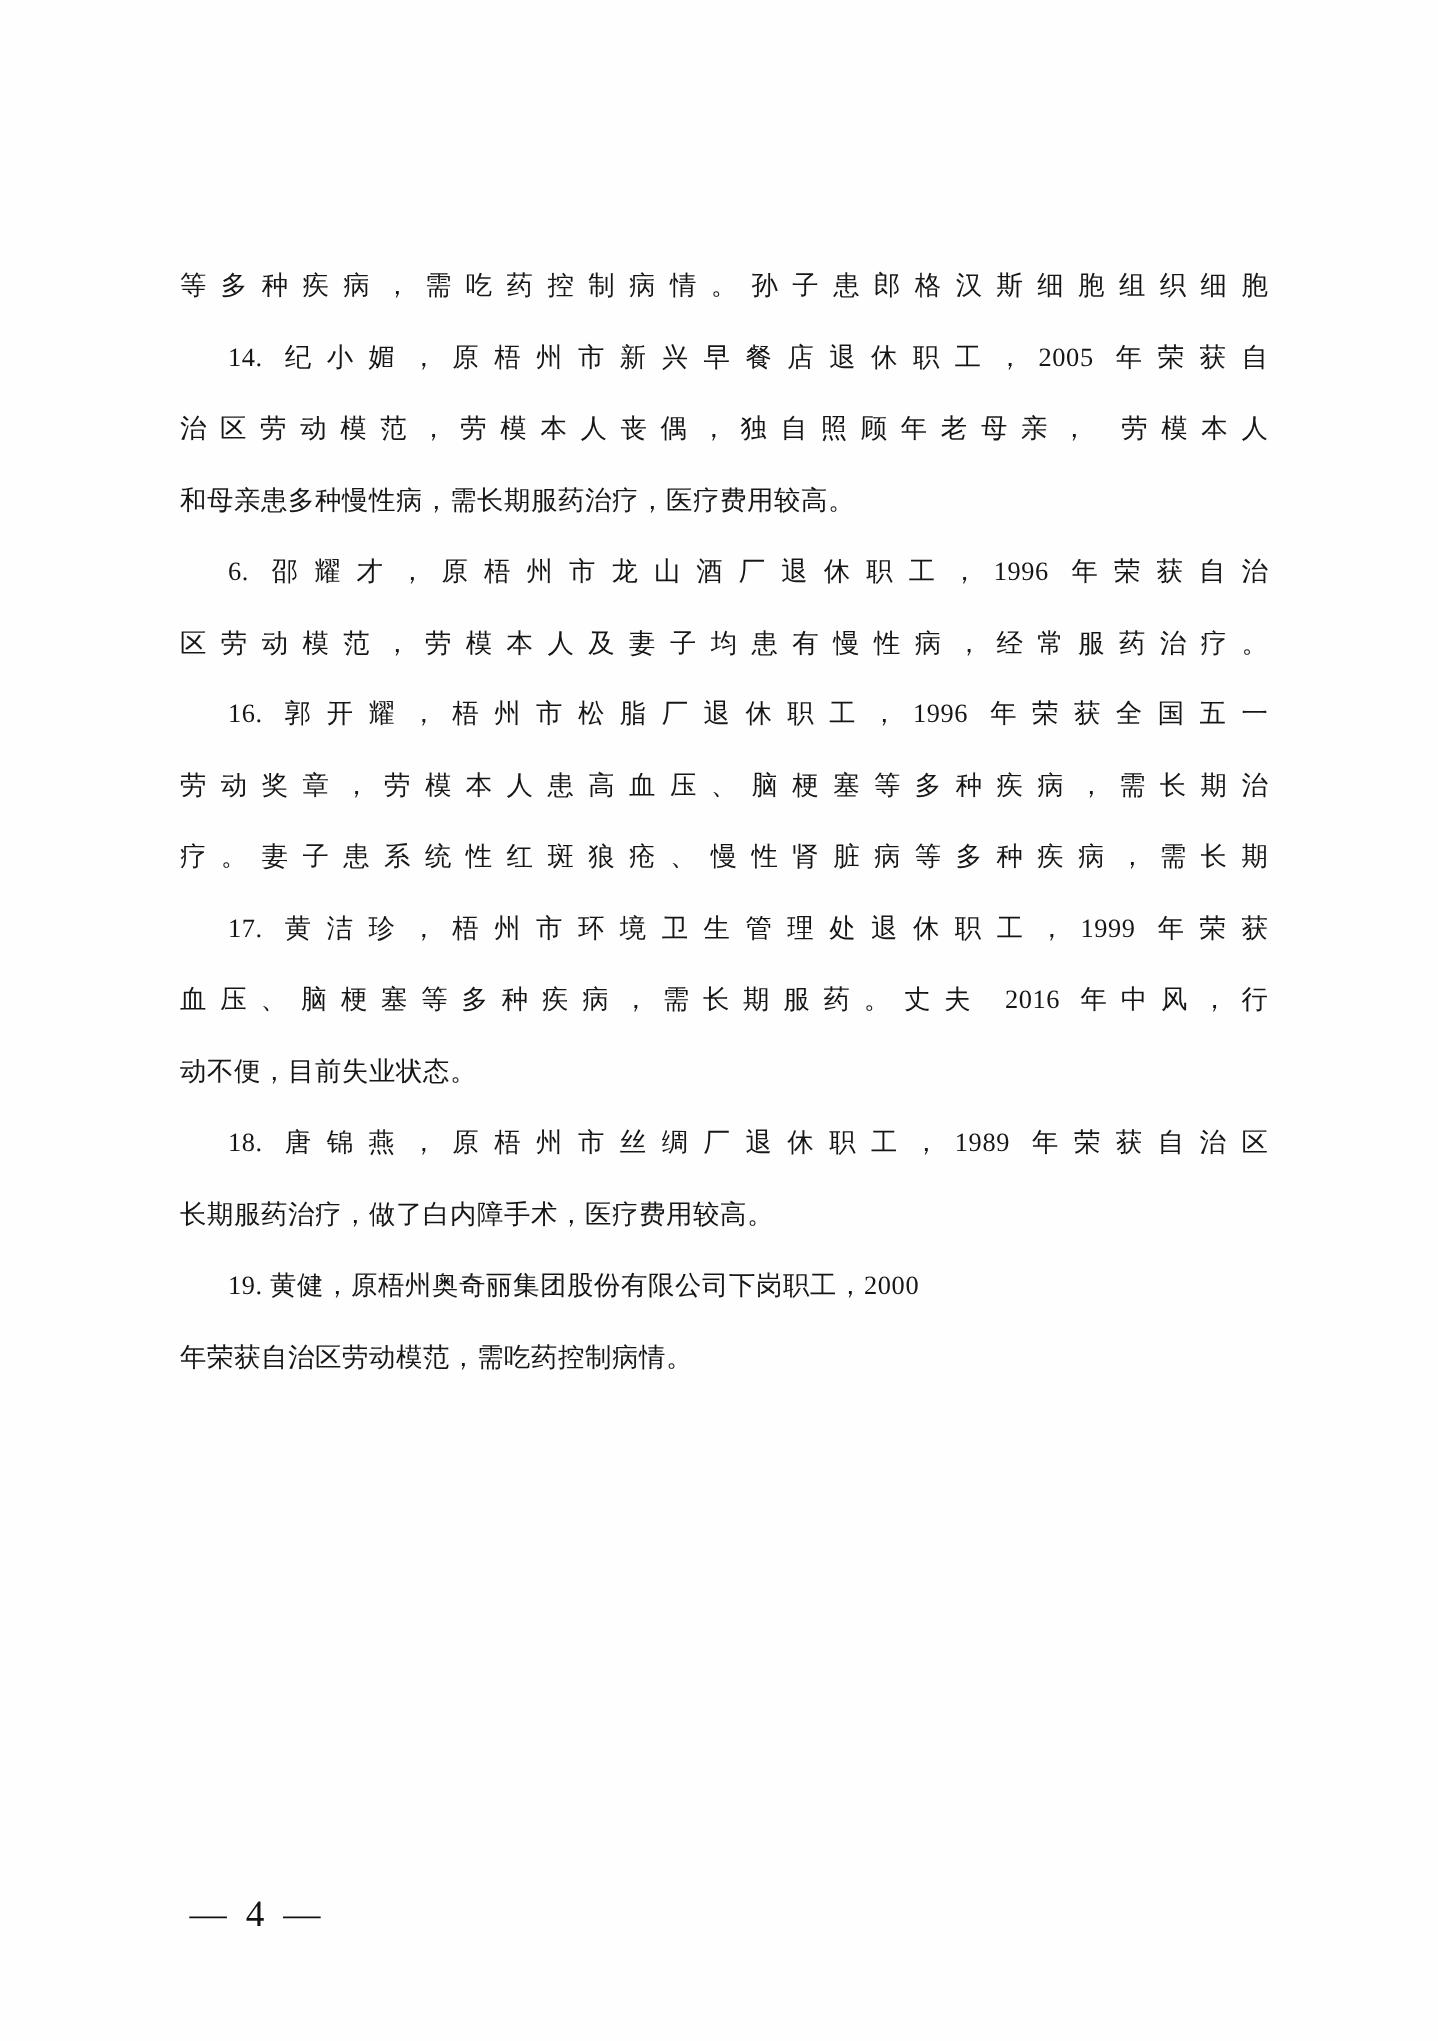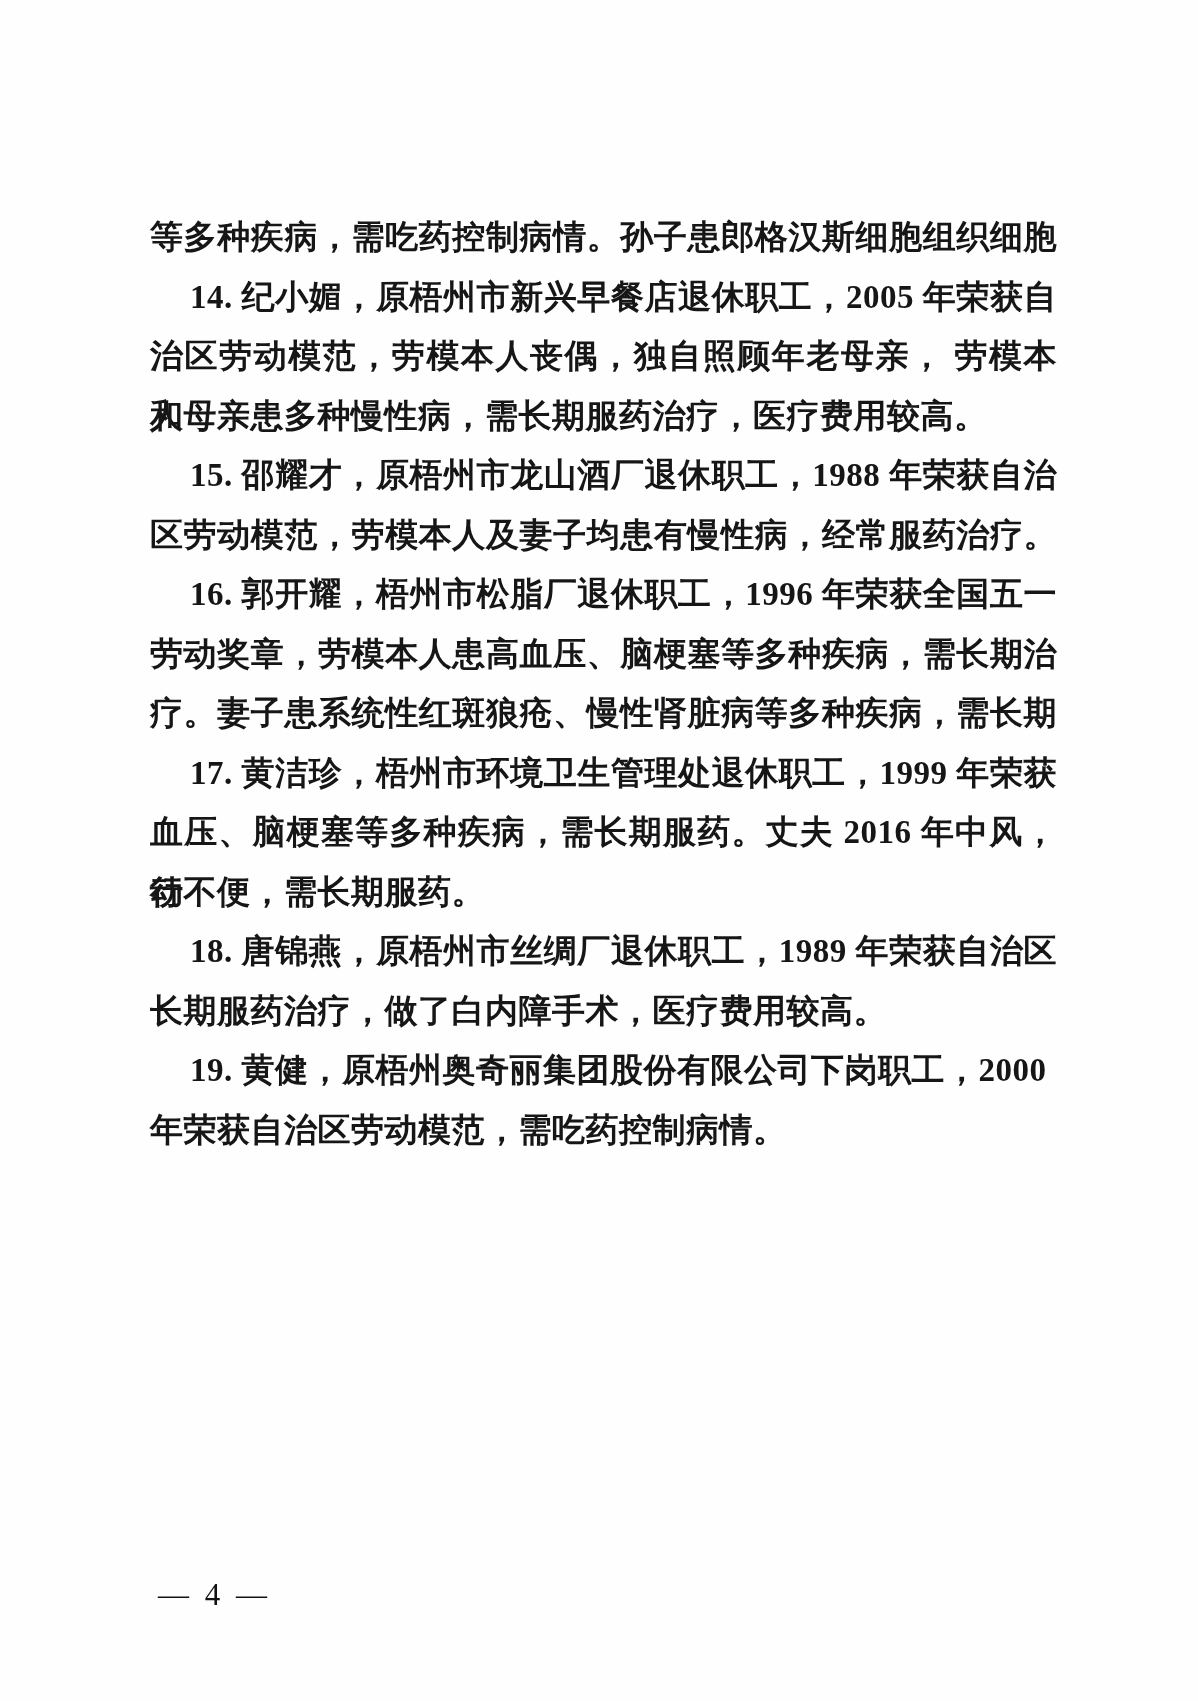--- a/index.html
+++ b/index.html
@@ -22,24 +22,24 @@
   }
   .doc-body {
     position: absolute;
     left: 150px;
     top: 208px;
     width: 907px;
   }
   .line {
     height: 59.5px;
     line-height: 59.5px;
-    font-size: 33px;
+    font-size: 22px;
     white-space: nowrap;
     letter-spacing: 0.5px;
-    font-weight: 700;
+    font-weight: 400;
   }
   .line.justify {
     white-space: normal;
     text-align: justify;
     text-align-last: justify;
   }
   .line.indent {
     padding-left: 40px;
   }
   .line.justify.indent {
@@ -57,28 +57,28 @@
 </head>
 <body>
 
 <div class="page">
 
   <div class="doc-body">
     <div class="line justify">等多种疾病，需吃药控制病情。孙子患郎格汉斯细胞组织细胞</div>
     <div class="line justify indent">14. 纪小媚，原梧州市新兴早餐店退休职工，2005 年荣获自</div>
     <div class="line justify">治区劳动模范，劳模本人丧偶，独自照顾年老母亲， 劳模本人</div>
     <div class="line">和母亲患多种慢性病，需长期服药治疗，医疗费用较高。</div>
-    <div class="line justify indent">15. 邵耀才，原梧州市龙山酒厂退休职工，1988 年荣获自治</div>
+    <div class="line justify indent">6. 邵耀才，原梧州市龙山酒厂退休职工，1996 年荣获自治</div>
     <div class="line justify">区劳动模范，劳模本人及妻子均患有慢性病，经常服药治疗。</div>
     <div class="line justify indent">16. 郭开耀，梧州市松脂厂退休职工，1996 年荣获全国五一</div>
     <div class="line justify">劳动奖章，劳模本人患高血压、脑梗塞等多种疾病，需长期治</div>
     <div class="line justify">疗。妻子患系统性红斑狼疮、慢性肾脏病等多种疾病，需长期</div>
     <div class="line justify indent">17. 黄洁珍，梧州市环境卫生管理处退休职工，1999 年荣获</div>
     <div class="line justify">血压、脑梗塞等多种疾病，需长期服药。丈夫 2016 年中风，行</div>
-    <div class="line">动不便，需长期服药。</div>
+    <div class="line">动不便，目前失业状态。</div>
     <div class="line justify indent">18. 唐锦燕，原梧州市丝绸厂退休职工，1989 年荣获自治区</div>
     <div class="line">长期服药治疗，做了白内障手术，医疗费用较高。</div>
     <div class="line indent">19. 黄健，原梧州奥奇丽集团股份有限公司下岗职工，2000</div>
     <div class="line">年荣获自治区劳动模范，需吃药控制病情。</div>
   </div>
 
   <div class="footer">— 4 —</div>
 
 </div>
 

